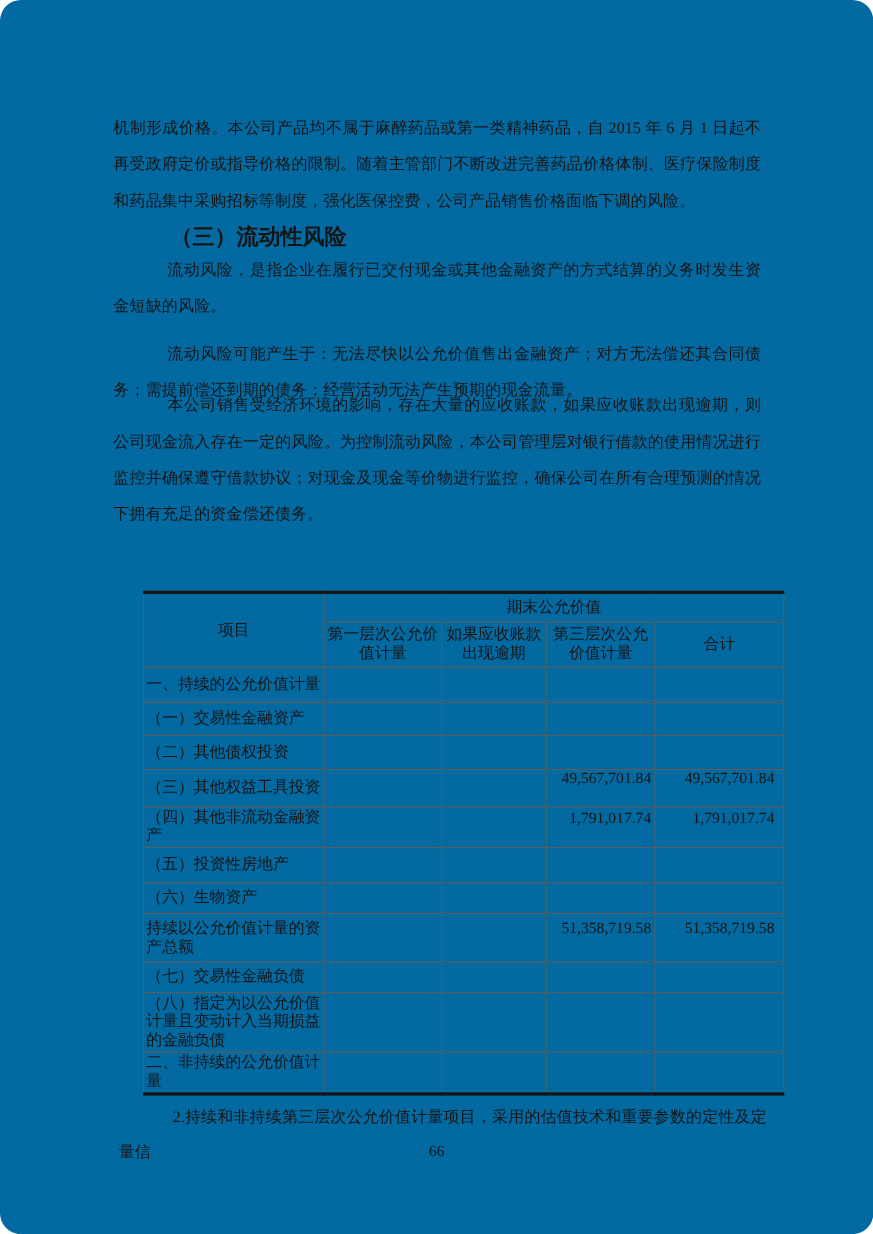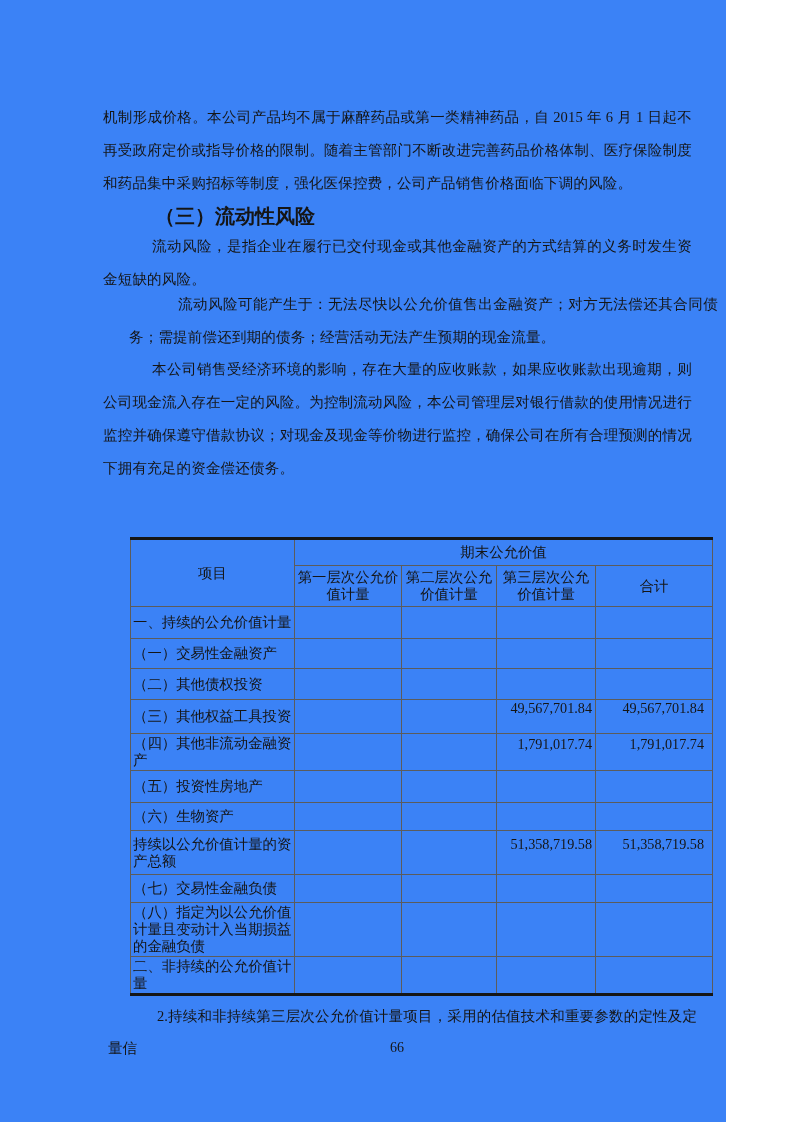--- a/index.html
+++ b/index.html
@@ -1,21 +1,22 @@
 <!DOCTYPE html>
 <html><head>
 <meta charset="utf-8">
 <style>
   html,body{margin:0;padding:0;background:#ffffff;}
   .page{
     position:relative;
-    width:726px;height:1122px;
-    background:#3b82f6;color:#151515;
+    width:794px;height:1122px;
+    background:#0369a1;color:#151515;
     font-family:"Liberation Serif","DejaVu Serif",serif;
     overflow:hidden;
+    border-radius:19px;
   }
   .block{position:absolute;left:103px;width:589px;}
   .para{
     margin:0;font-size:14.5px;line-height:33px;
     text-align:justify;text-justify:inter-ideograph;
     letter-spacing:0.2px;
   }
   .indent{text-indent:49px;}
   .heading{
     margin:0;font-size:20px;line-height:33px;
@@ -64,42 +65,42 @@
 <body>
 
 <div class="page">
 
   <p class="para block" style="top:101px;">机制形成价格。本公司产品均不属于麻醉药品或第一类精神药品，自 2015 年 6 月 1 日起不再受政府定价或指导价格的限制。随着主管部门不断改进完善药品价格体制、医疗保险制度和药品集中采购招标等制度，强化医保控费，公司产品销售价格面临下调的风险。</p>
 
   <p class="heading block" style="top:200px;">（三）流动性风险</p>
 
   <p class="para indent block" style="top:230px;">流动风险，是指企业在履行已交付现金或其他金融资产的方式结算的义务时发生资金短缺的风险。</p>
 
-  <p class="para indent block" style="top:288px;margin-left:26px;">流动风险可能产生于：无法尽快以公允价值售出金融资产；对方无法偿还其合同债务；需提前偿还到期的债务；经营活动无法产生预期的现金流量。</p>
+  <p class="para indent block" style="top:306px;">流动风险可能产生于：无法尽快以公允价值售出金融资产；对方无法偿还其合同债务；需提前偿还到期的债务；经营活动无法产生预期的现金流量。</p>
 
   <p class="para indent block" style="top:353px;">本公司销售受经济环境的影响，存在大量的应收账款，如果应收账款出现逾期，则公司现金流入存在一定的风险。为控制流动风险，本公司管理层对银行借款的使用情况进行监控并确保遵守借款协议；对现金及现金等价物进行监控，确保公司在所有合理预测的情况下拥有充足的资金偿还债务。</p>
 
 
 
   <table class="fv-table">
     <colgroup>
       <col style="width:164px">
       <col style="width:107px">
       <col style="width:95px">
       <col style="width:99px">
       <col style="width:117px">
     </colgroup>
     <thead>
       <tr class="hrow1">
         <th rowspan="2">项目</th>
         <th colspan="4">期末公允价值</th>
       </tr>
       <tr class="hrow2">
         <th>第一层次公允价值计量</th>
-        <th>第二层次公允价值计量</th>
+        <th>如果应收账款出现逾期</th>
         <th>第三层次公允价值计量</th>
         <th>合计</th>
       </tr>
     </thead>
     <tbody>
         <tr style="height: 32px;">
           <td class="label-cell">一、持续的公允价值计量</td>
           <td class="num-cell"></td>
           <td class="num-cell"></td>
           <td class="num-cell"></td>

